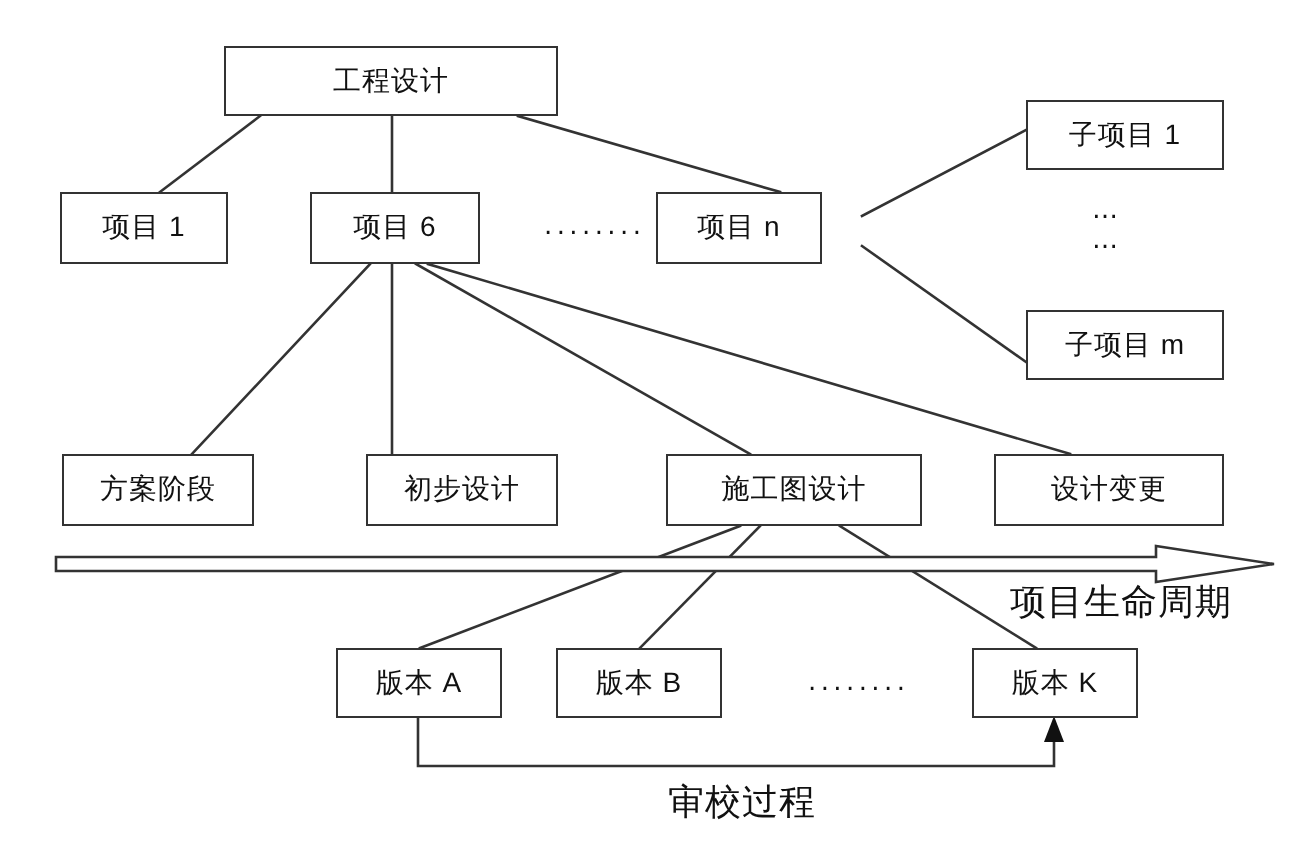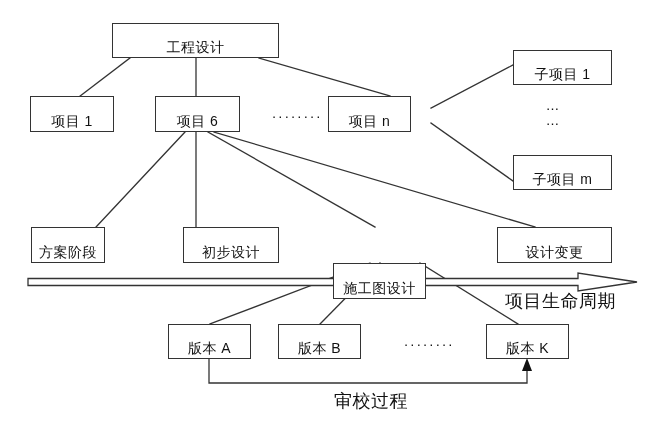--- a/index.html
+++ b/index.html
@@ -22,21 +22,21 @@
     width: 653px;
     height: 426px;
   }
   .node {
     position: absolute;
     box-sizing: border-box;
     border: 1.4px solid #333333;
     background: #ffffff;
     color: #111111;
     display: flex;
-    align-items: flex-end;
+    align-items: center;
     justify-content: center;
     font-size: 14px;
     letter-spacing: 0.5px;
     white-space: nowrap;
     z-index: 3;
   }
   .label {
     position: absolute;
     color: #111111;
     font-size: 18px;
@@ -129,29 +129,29 @@
     <span>子项目 1</span>
   </div>
 
   <div class="vdots" style="left:546px; top:98px;">…</div>
   <div class="vdots" style="left:546px; top:113px;">…</div>
 
   <div class="node" style="left:513px; top:155px; width:99px; height:35px;">
     <span>子项目 m</span>
   </div>
 
-  <div class="node" style="left:31px; top:227px; width:74px; height:36px;">
+  <div class="node" style="left:31px; top:227px; width:96px; height:36px;">
     <span>方案阶段</span>
   </div>
 
   <div class="node" style="left:183px; top:227px; width:96px; height:36px;">
     <span>初步设计</span>
   </div>
 
-  <div class="node" style="left:333px; top:227px; width:93px; height:36px;margin-top:36px;">
+  <div class="node" style="left:333px; top:227px; width:128px; height:36px;">
     <span>施工图设计</span>
   </div>
 
   <div class="node" style="left:497px; top:227px; width:115px; height:36px;">
     <span>设计变更</span>
   </div>
 
   <div class="label" style="left:505px; top:289px;">项目生命周期</div>
 
   <div class="node" style="left:168px; top:324px; width:83px; height:35px;">

